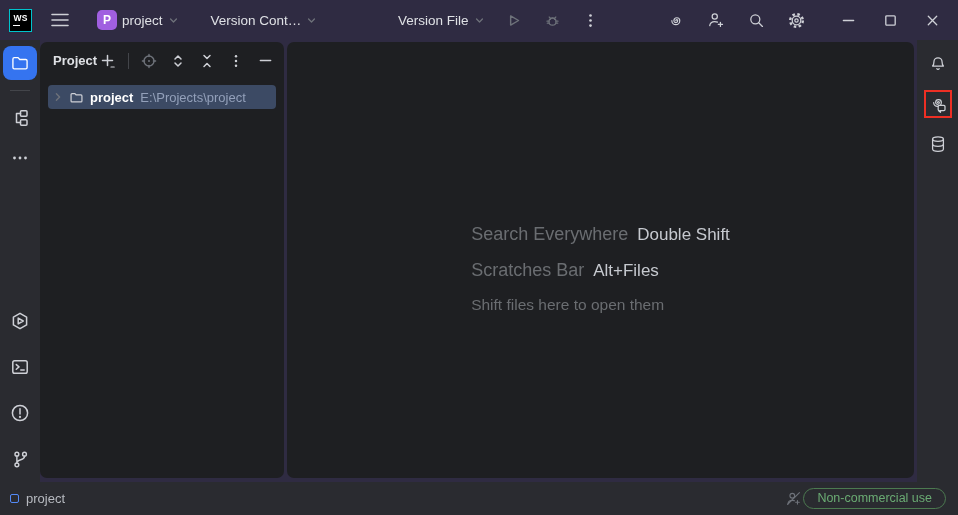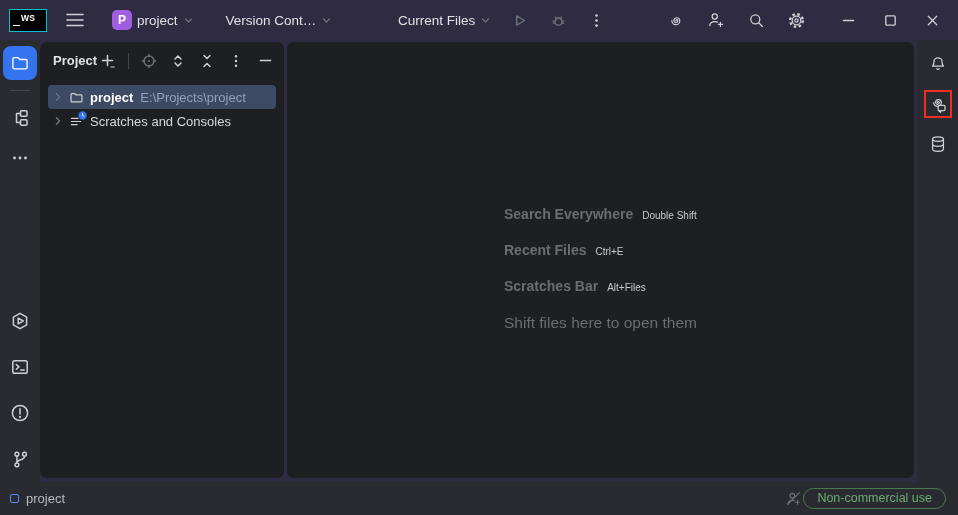--- a/index.html
+++ b/index.html
@@ -14,21 +14,21 @@
   html,body{width:958px;height:515px;overflow:hidden;}
   body{font-family:"Liberation Sans","DejaVu Sans",sans-serif;background:var(--window-bg);
        -webkit-font-smoothing:antialiased;color:var(--text-main);}
   svg{display:block;}
   .ic{color:var(--icon);}
   .ic.dim{color:var(--icon-dim);}
 
   
   .titlebar{height:40px;display:flex;align-items:center;position:relative;background:var(--window-bg);}
   .tb-left{display:flex;align-items:center;}
-  .ws-logo{width:38px;height:23px;margin-left:9px;background:#000;border:1.5px solid var(--logo-teal);
+  .ws-logo{width:23px;height:23px;margin-left:9px;background:#000;border:1.5px solid var(--logo-teal);
     display:flex;flex-direction:column;align-items:center;justify-content:center;cursor:default;}
   .ws-logo .t{font-size:8.5px;font-weight:700;color:#fff;line-height:9px;letter-spacing:.2px;}
   .ws-logo .u{width:7px;height:1.5px;background:#fff;margin-top:1.5px;align-self:flex-start;margin-left:3px;}
   .tb-btn{display:flex;align-items:center;gap:5px;padding:4px 6px;border-radius:4px;cursor:pointer;}
   .hamburger{margin-left:19px;}
   .proj-widget{margin-left:22px;}
   .proj-badge{width:20px;height:20px;border-radius:5px;background:var(--badge-purple);color:#fff;
     font-size:12px;font-weight:700;display:flex;align-items:center;justify-content:center;}
   .tb-label{font-size:13.5px;color:var(--text-main);}
   .vcs-widget{margin-left:20px;}
@@ -67,22 +67,22 @@
   .tree-row .chev{margin-right:5px;display:flex;}
   .tree-row .node-ic{margin-right:6px;display:flex;position:relative;}
   .tree-label{color:var(--text-tree);}
   .tree-label.bold{font-weight:700;color:#fff;}
   .tree-path{margin-left:7px;color:var(--text-path);text-align:center;}
   .badge-clock{position:absolute;top:-3px;right:-3px;}
 
   
   .shortcuts{display:flex;flex-direction:column;gap:14px;margin-top:22px;}
   .sc-row{display:flex;align-items:baseline;gap:9px;height:22px;}
-  .sc-action{font-size:14px;color:var(--text-hint);font-weight:bold;}
-  .sc-keys{font-size:10px;color:var(--text-keys);font-weight:500;}
+  .sc-action{font-size:18px;color:var(--text-hint);}
+  .sc-keys{font-size:17px;color:var(--text-keys);font-weight:500;}
   .drop-hint{font-size:15.5px;color:var(--text-hint);height:22px;}
 
   
   .statusbar{height:33px;background:var(--toolbar-bg);display:flex;align-items:center;padding:0 12px 0 10px;}
   .sb-left{display:flex;align-items:center;gap:7px;cursor:pointer;}
   .sb-proj-icon{width:9px;height:9px;border:1.5px solid #548af7;border-radius:2px;}
   .sb-proj-name{font-size:13px;color:#b7bac0;}
   .sb-right{margin-left:auto;display:flex;align-items:center;}
   .license-pill{border:1px solid var(--license-border);color:var(--license-green);font-size:12.5px;
     padding:2px 13px 3px;border-radius:999px;cursor:pointer;}
@@ -111,21 +111,21 @@
     <div class="tb-btn vcs-widget">
       <span class="tb-label">Version Cont…</span>
       <svg class="ic dim" width="11" height="11" viewBox="0 0 12 12" fill="none" stroke="currentColor" stroke-width="1.4" stroke-linecap="round" stroke-linejoin="round">
           <path d="M2.8 4.4l3.2 3.2 3.2-3.2"></path>
         </svg>
     </div>
   </div>
 
   <div class="tb-center">
     <div class="tb-btn">
-      <span class="tb-label">Current Files</span>
+      <span class="tb-label">Version File</span>
       <svg class="ic dim" width="11" height="11" viewBox="0 0 12 12" fill="none" stroke="currentColor" stroke-width="1.4" stroke-linecap="round" stroke-linejoin="round">
           <path d="M2.8 4.4l3.2 3.2 3.2-3.2"></path>
         </svg>
     </div>
     <div class="tb-iconbtn" style="padding:0 7px;">
       <svg class="ic dim" width="19" height="19" viewBox="0 0 20 20" fill="none" stroke="currentColor" stroke-width="1.5" stroke-linejoin="round">
           <path d="M7 5.2v9.6l8.3-4.8z"></path>
         </svg>
     </div>
     <div class="tb-iconbtn" style="padding:0 7px;">
@@ -298,51 +298,30 @@
               </svg>
           </span>
           <span class="node-ic">
             <svg class="ic" width="15" height="15" viewBox="0 0 16 16" fill="none" stroke="currentColor" stroke-width="1.3" stroke-linejoin="round">
                 <path d="M2.2 4.8c0-.6.4-1 1-1h3.1l1.4 1.5h5.1c.6 0 1 .4 1 1v5.4c0 .6-.4 1-1 1H3.2c-.6 0-1-.4-1-1z"></path>
               </svg>
           </span>
           <span class="tree-label bold">project</span>
           <span class="tree-path">E:\Projects\project</span>
         </div>
-        <div class="tree-row">
-          <span class="chev">
-            <svg class="ic dim" width="12" height="12" viewBox="0 0 12 12" fill="none" stroke="currentColor" stroke-width="1.4" stroke-linecap="round" stroke-linejoin="round">
-                <path d="M4.4 2.8l3.2 3.2-3.2 3.2"></path>
-              </svg>
-          </span>
-          <span class="node-ic">
-            <svg class="ic" width="15" height="15" viewBox="0 0 16 16" fill="none" stroke="currentColor" stroke-width="1.3" stroke-linecap="round">
-                <path d="M2.6 4.6h7M2.6 8h9.8M2.6 11.4h6"></path>
-              </svg>
-            <svg class="badge-clock" width="9" height="9" viewBox="0 0 10 10">
-                <circle cx="5" cy="5" r="4.6" fill="#3574f0"></circle>
-                <path d="M5 2.8V5l1.6 1" stroke="#fff" stroke-width="1" fill="none" stroke-linecap="round"></path>
-              </svg>
-          </span>
-          <span class="tree-label">Scratches and Consoles</span>
-        </div>
       </div>
     </div>
 
     <div class="panel editor-panel" style="margin-right:1px;">
       <div class="shortcuts">
         <div class="sc-row">
           <span class="sc-action">Search Everywhere</span>
           <span class="sc-keys">Double Shift</span>
         </div>
         <div class="sc-row">
-          <span class="sc-action">Recent Files</span>
-          <span class="sc-keys">Ctrl+E</span>
-        </div>
-        <div class="sc-row">
           <span class="sc-action">Scratches Bar</span>
           <span class="sc-keys">Alt+Files</span>
         </div>
         <div class="sc-row">
           <span class="drop-hint">Shift files here to open them</span>
         </div>
       </div>
     </div>
   </div>
 

